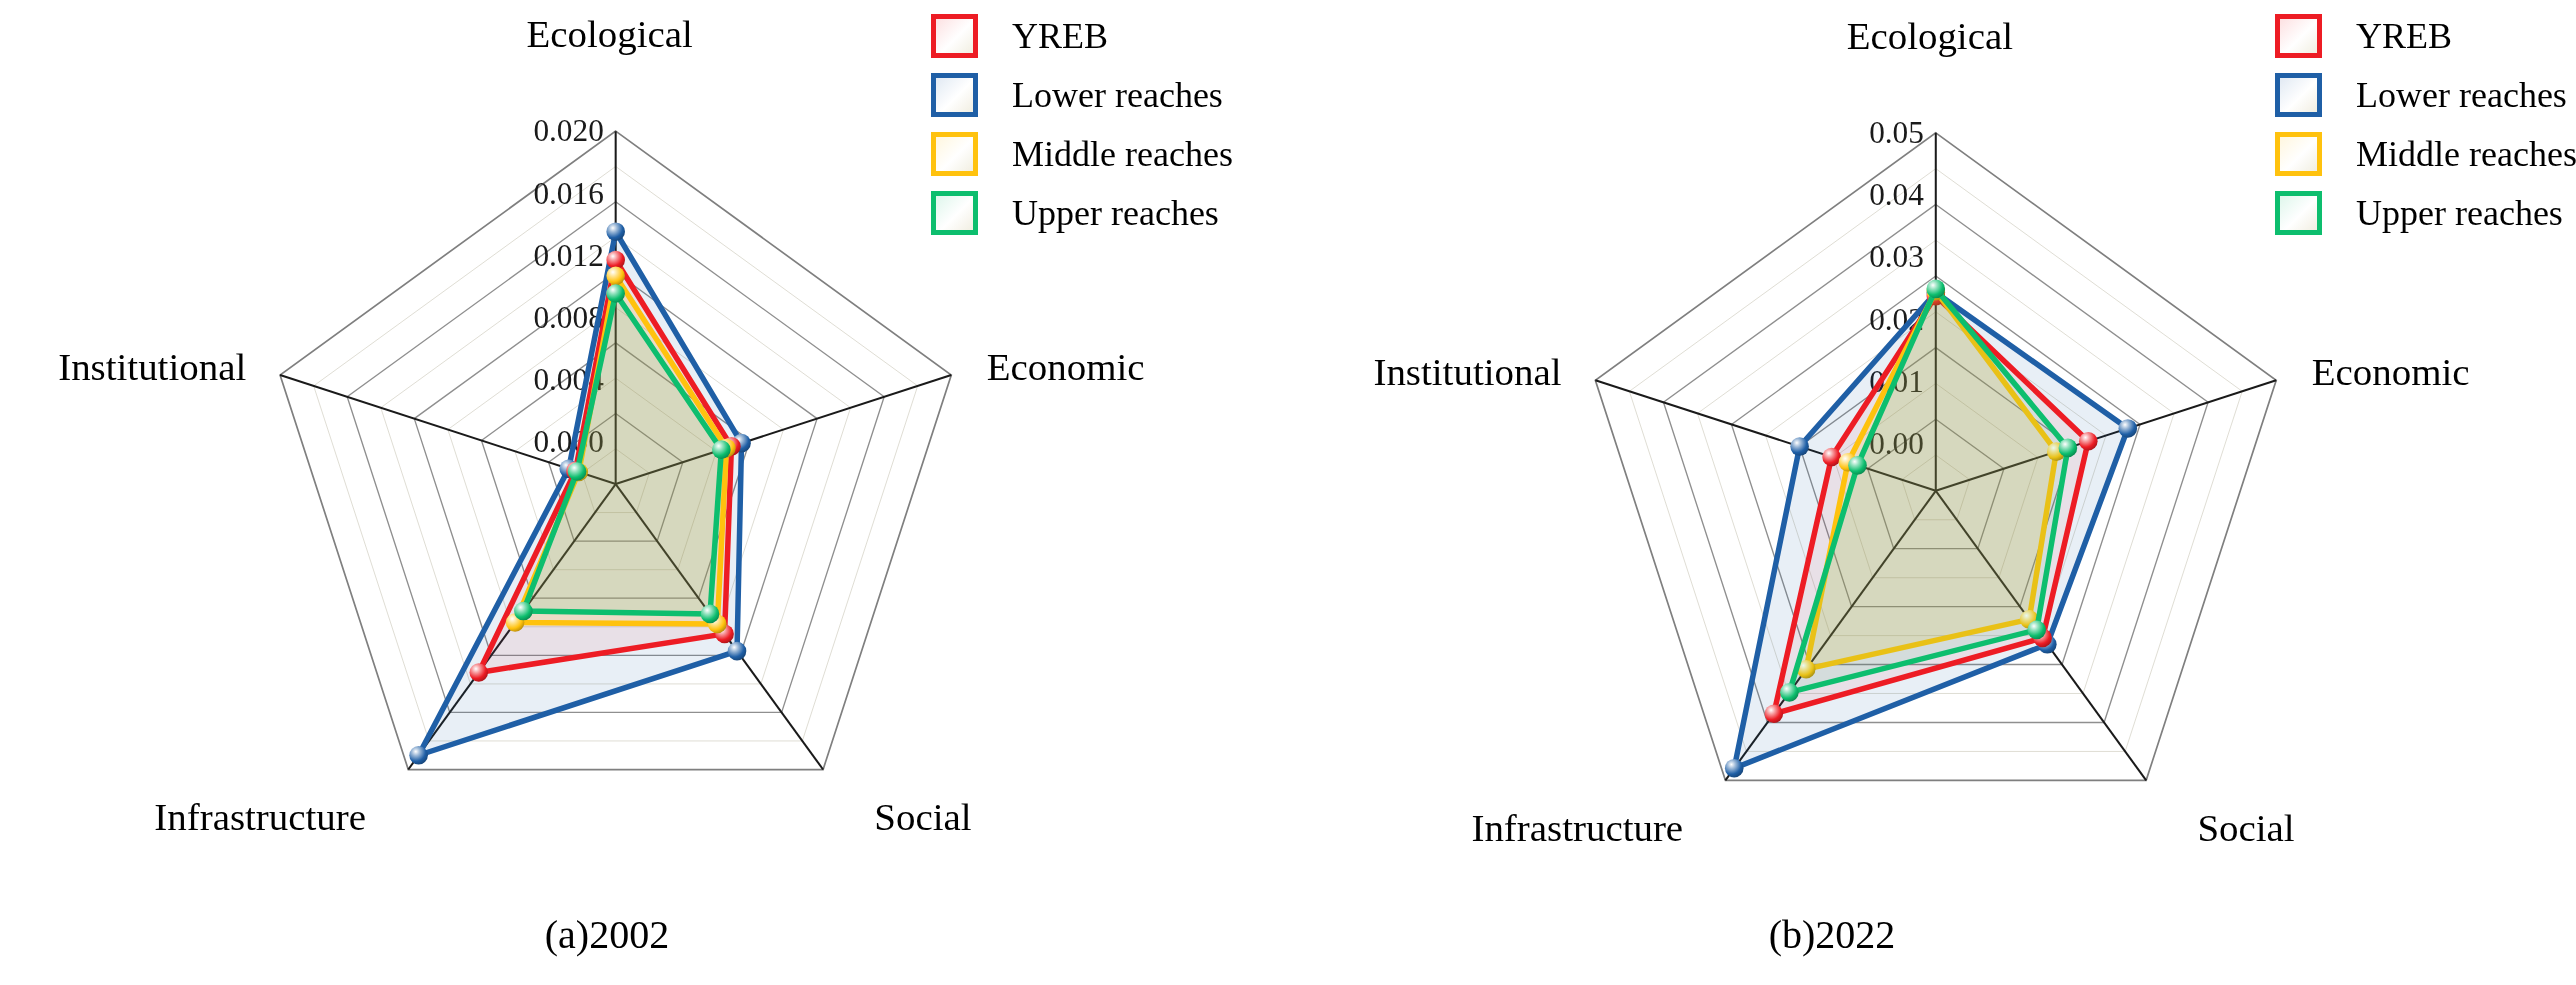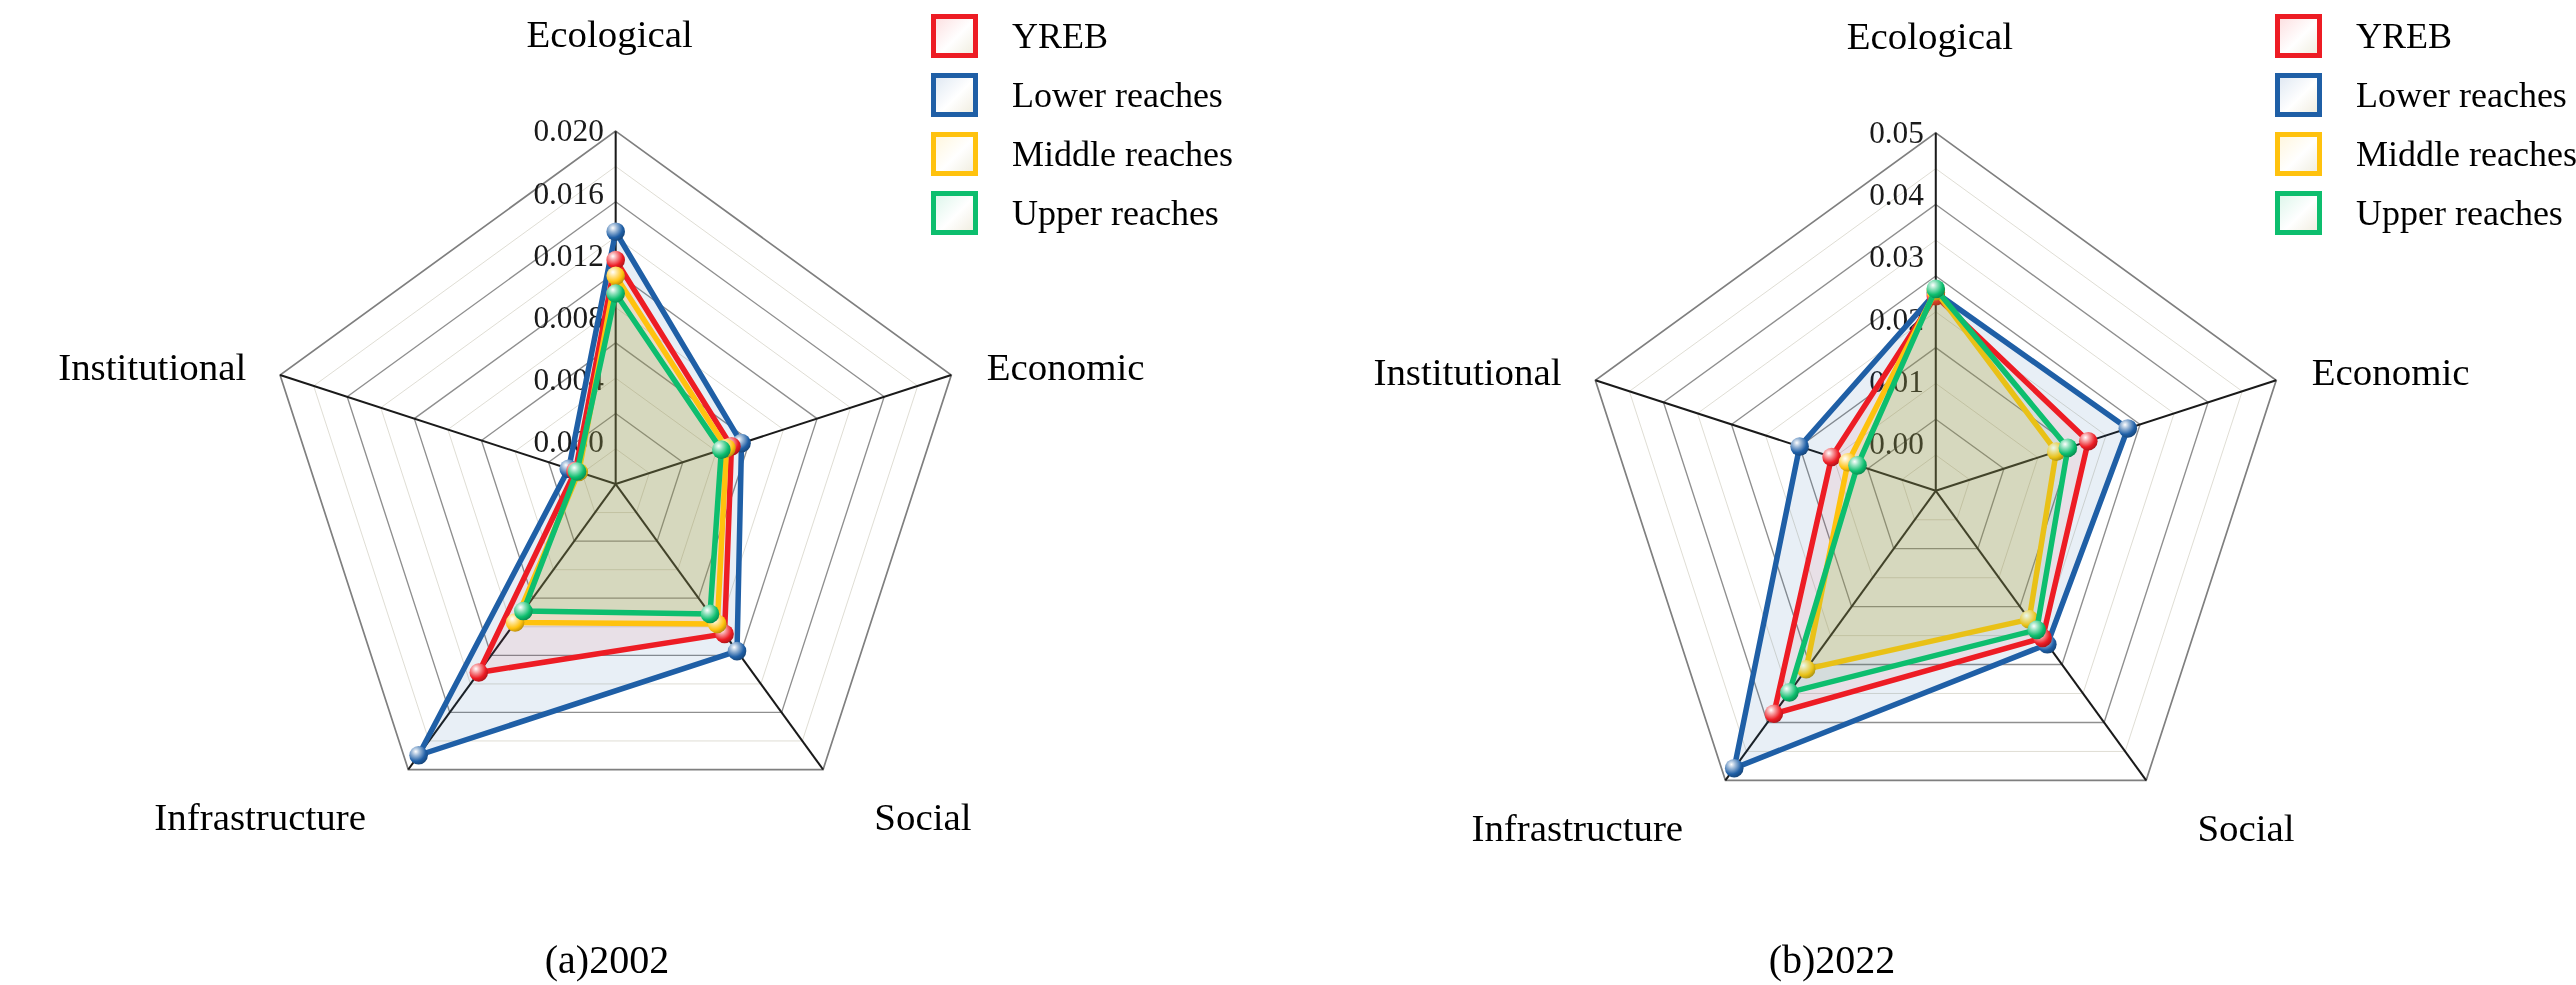--- a/index.html
+++ b/index.html
@@ -13,21 +13,21 @@
   .legend.legend-right { left:2275px; top:13.5px; }
   .legend-item { display:flex; align-items:center; height:44px; }
   .legend-swatch {
     width:47px; height:44px; box-sizing:border-box;
     border:5.1px solid #888; margin-right:34px;
     background:#ffffff;
   }
   .legend-label { font-size:36px; color:#000; line-height:1; white-space:nowrap; }
   .caption {
     position:absolute; top:911px; transform:translateX(-50%);
-    font-size:40px; color:#000; white-space:nowrap;margin-top:25px;
+    font-size:40px; color:#000; white-space:nowrap;
   }
   .caption.caption-a { left:607px; }
   .caption.caption-b { left:1832px; }
 </style>
 </head>
 <body>
 
 <div class="figure">
 
   <svg id="radar-svg" width="2576" height="985" viewBox="0 0 3043 1164">

